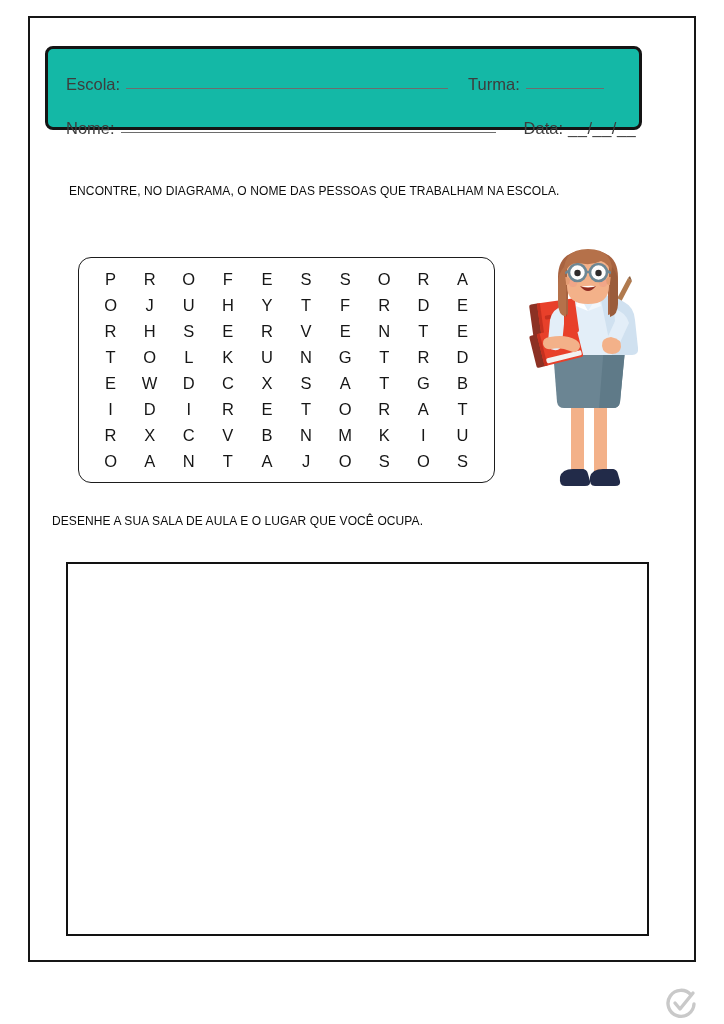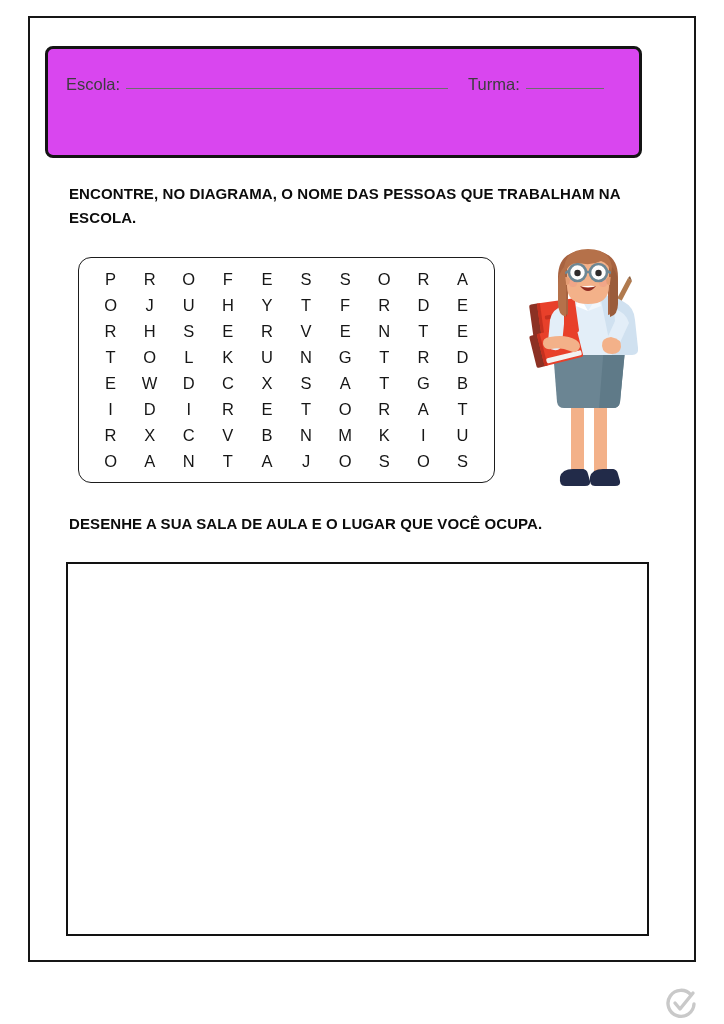--- a/index.html
+++ b/index.html
@@ -8,22 +8,22 @@
     font-family:"Liberation Sans","DejaVu Sans",sans-serif;
     color:#1a1a1a;
   }
   
   #page-frame{
     position:absolute;left:28px;top:16px;width:668px;height:946px;
     border:2px solid #161616;background:#fff;box-sizing:border-box;
   }
   
   #header-box{
-    position:absolute;left:45px;top:46px;width:597px;height:112px;
-    border:3px solid #141414;border-radius:8px;background:#d946ef;box-sizing:border-box;
+    position:absolute;left:45px;top:46px;width:597px;height:84px;
+    border:3px solid #141414;border-radius:8px;background:#14b8a6;box-sizing:border-box;
   }
   .hdr-row{
     position:absolute;left:0;width:100%;height:36px;display:flex;align-items:center;
   }
   #hdr-row-1{top:17px;}
   #hdr-row-2{top:61px;}
   .hdr-label{
     font-size:16.5px;color:#3d3d3d;white-space:nowrap;
     font-family:"Liberation Sans","DejaVu Sans",sans-serif;
   }
@@ -35,26 +35,26 @@
   #escola-rule{width:322px;margin-left:6px;}
   #turma-label{margin-left:20px;}
   #turma-rule{width:78px;margin-left:6px;}
   #nome-label{margin-left:18px;}
   #nome-rule{width:375px;margin-left:6px;}
   #data-label{margin-left:28px;}
   #data-value{font-size:16.5px;color:#3d3d3d;margin-left:5px;letter-spacing:0.5px;}
 
   
   .instruction{
-    position:absolute;font-weight:bold;font-size:15px;color:#0c0c0c;
+    position:absolute;font-weight:normal;font-size:12px;color:#0c0c0c;
     letter-spacing:0.1px;line-height:1.62;
     font-family:"Liberation Sans","DejaVu Sans",sans-serif;
   }
   #instruction-1{left:69px;top:182px;width:575px;}
-  #instruction-2{left:69px;top:512px;width:575px;}
+  #instruction-2{left:52px;top:512px;width:575px;}
 
   
   #wordsearch-box{
     position:absolute;left:78px;top:257px;width:417px;height:226px;
     border:1.6px solid #1d1d1d;border-radius:13px;background:#fff;box-sizing:border-box;
   }
   #wordsearch-grid{
     position:absolute;left:0;top:0;width:100%;height:100%;
     display:grid;grid-template-columns:repeat(10,1fr);grid-template-rows:repeat(8,1fr);
     padding:8px 12px 8px 12px;box-sizing:border-box;
@@ -87,20 +87,26 @@
 
 <div id="header-box">
 
   <div class="hdr-row" id="hdr-row-1">
     <span class="hdr-label" id="escola-label">Escola:</span>
     <span class="rule" id="escola-rule"></span>
     <span class="hdr-label" id="turma-label">Turma:</span>
     <span class="rule" id="turma-rule"></span>
   </div>
 
+  <div class="hdr-row" id="hdr-row-2">
+    <span class="hdr-label" id="nome-label">Nome:</span>
+    <span class="rule" id="nome-rule"></span>
+    <span class="hdr-label" id="data-label">Data:</span>
+    <span id="data-value">__/__/__</span>
+  </div>
 
 </div>
 
 <div class="instruction" id="instruction-1">ENCONTRE, NO DIAGRAMA, O NOME DAS PESSOAS QUE TRABALHAM NA ESCOLA.</div>
 
 <div id="wordsearch-box">
   <div id="wordsearch-grid">
       <div class="ws-cell">P</div>
       <div class="ws-cell">R</div>
       <div class="ws-cell">O</div>

